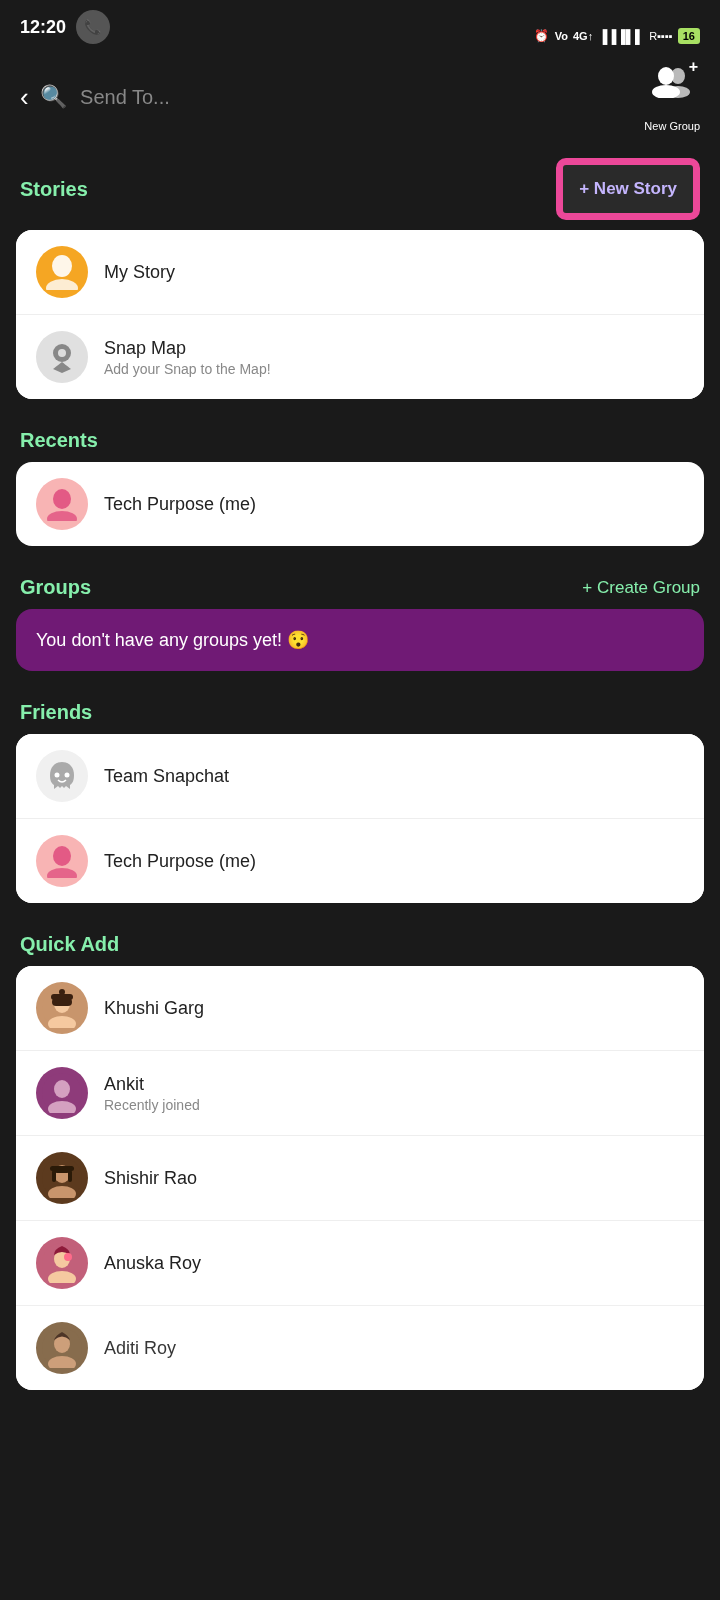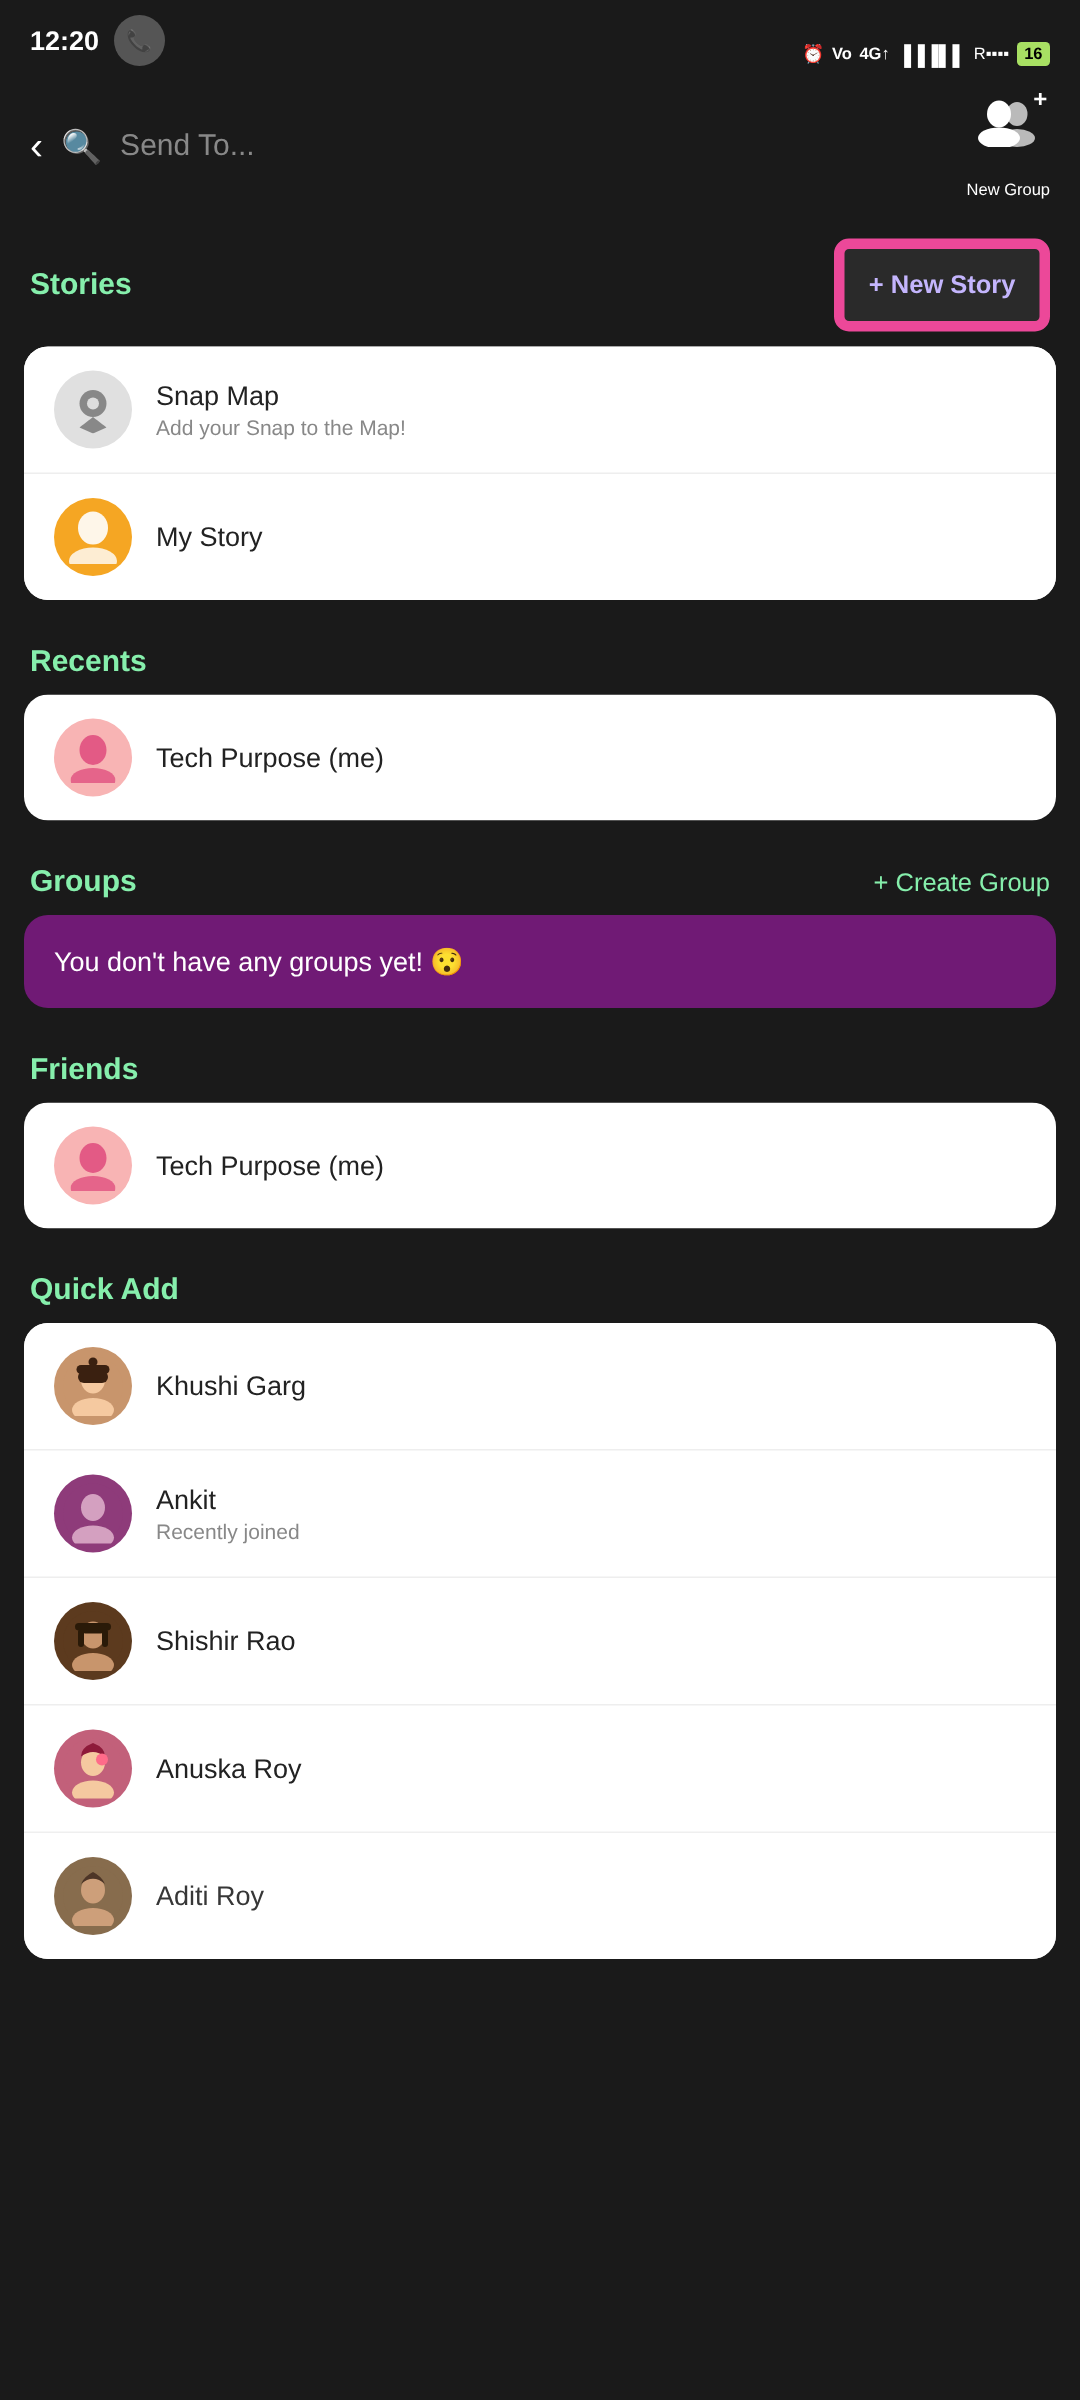--- a/index.html
+++ b/index.html
@@ -248,44 +248,44 @@
 </div>
 
 <div class="section-header">
   <span class="section-title">Stories</span>
   <button class="new-story-btn">+ New Story</button>
 </div>
 
 <div class="card">
 
   <div class="card-item">
+    <div class="avatar avatar-orange">
+      <svg width="32" height="36" viewBox="0 0 32 36" fill="none" xmlns="http://www.w3.org/2000/svg">
+        <ellipse cx="16" cy="12" rx="10" ry="11" fill="#fff" fill-opacity="0.9"></ellipse>
+        <ellipse cx="16" cy="34" rx="16" ry="9" fill="#fff" fill-opacity="0.8"></ellipse>
+      </svg>
+    </div>
+    <div class="card-item-text">
+      <span class="card-item-name">My Story</span>
+    </div>
+  </div>
+
+  <div class="card-item">
     <div class="avatar avatar-gray">
       <svg width="28" height="32" viewBox="0 0 28 32" fill="none" xmlns="http://www.w3.org/2000/svg">
         <ellipse cx="14" cy="12" rx="9" ry="9" fill="#888"></ellipse>
         <path d="M14 21 C14 21 5 28 5 28 L14 32 L23 28 C23 28 14 21 14 21Z" fill="#888"></path>
         <circle cx="14" cy="12" r="4" fill="#ddd"></circle>
       </svg>
     </div>
     <div class="card-item-text">
       <span class="card-item-name">Snap Map</span>
       <span class="card-item-sub">Add your Snap to the Map!</span>
     </div>
   </div>
-
-  <div class="card-item">
-    <div class="avatar avatar-orange">
-      <svg width="32" height="36" viewBox="0 0 32 36" fill="none" xmlns="http://www.w3.org/2000/svg">
-        <ellipse cx="16" cy="12" rx="10" ry="11" fill="#fff" fill-opacity="0.9"></ellipse>
-        <ellipse cx="16" cy="34" rx="16" ry="9" fill="#fff" fill-opacity="0.8"></ellipse>
-      </svg>
-    </div>
-    <div class="card-item-text">
-      <span class="card-item-name">My Story</span>
-    </div>
-  </div>
 </div>
 
 <div class="spacer"></div>
 
 <div class="section-header">
   <span class="section-title">Recents</span>
 </div>
 
 <div class="card">
   <div class="card-item">
@@ -313,20 +313,33 @@
 </div>
 
 <div class="spacer"></div>
 
 <div class="section-header">
   <span class="section-title">Friends</span>
 </div>
 
 <div class="card">
 
+  <div class="card-item">
+    <div class="avatar avatar-ghost">
+      <svg width="32" height="36" viewBox="0 0 32 36" fill="none" xmlns="http://www.w3.org/2000/svg">
+        <path d="M16 4 C8 4 4 10 4 17 C4 22 5 25 8 27 L8 31 L12 28 L14 30 L16 28 L18 30 L20 28 L24 31 L24 27 C27 25 28 22 28 17 C28 10 24 4 16 4Z" fill="#aaa"></path>
+        <circle cx="11" cy="17" r="2.5" fill="white"></circle>
+        <circle cx="21" cy="17" r="2.5" fill="white"></circle>
+        <path d="M12 22 Q16 26 20 22" stroke="white" stroke-width="1.5" fill="none"></path>
+      </svg>
+    </div>
+    <div class="card-item-text">
+      <span class="card-item-name">Team Snapchat</span>
+    </div>
+  </div>
 
   <div class="card-item">
     <div class="avatar" style="background:#f8b4b4;">
       <svg width="30" height="34" viewBox="0 0 30 34" fill="none" xmlns="http://www.w3.org/2000/svg">
         <ellipse cx="15" cy="12" rx="9" ry="10" fill="#e05080" fill-opacity="0.9"></ellipse>
         <ellipse cx="15" cy="32" rx="15" ry="8" fill="#e05080" fill-opacity="0.8"></ellipse>
       </svg>
     </div>
     <div class="card-item-text">
       <span class="card-item-name">Tech Purpose (me)</span>

